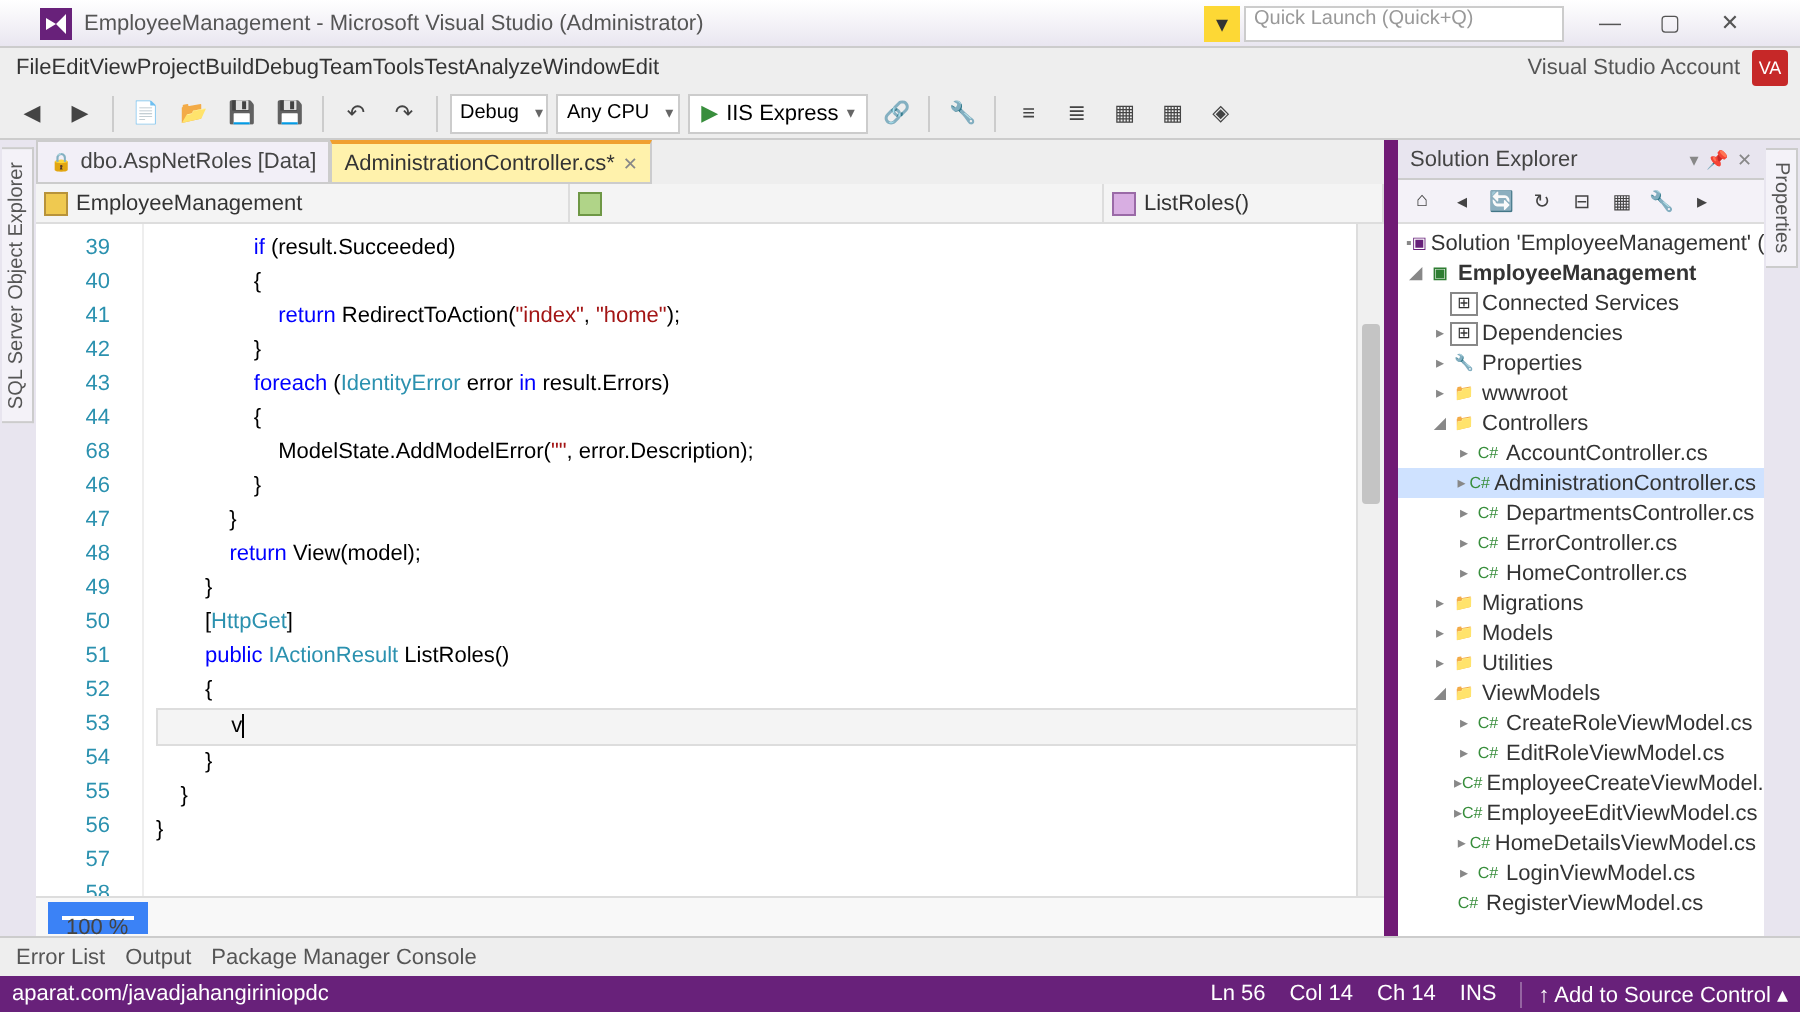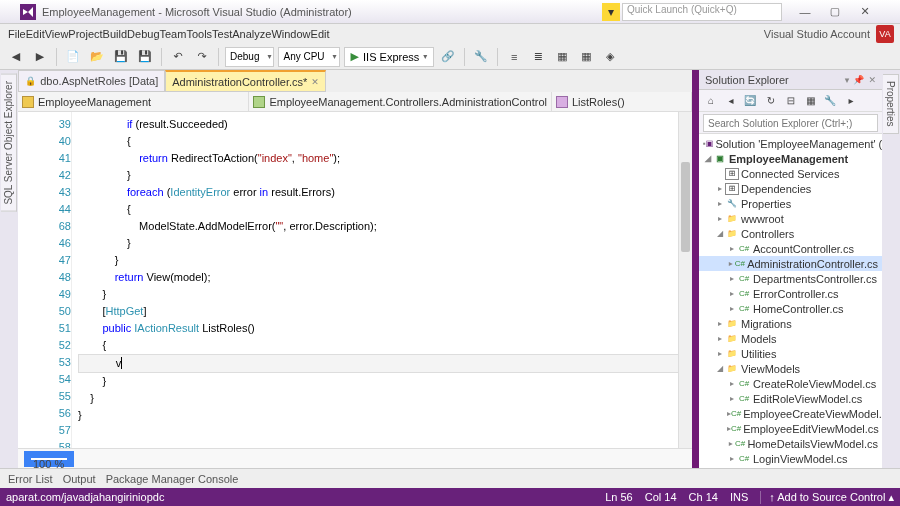--- a/index.html
+++ b/index.html
@@ -32,21 +32,21 @@
 .doctab.inactive { background:#f2eff7; color:#444; }
 .doctab.active { background:#fff2ac; border-top:2px solid #f0a030; color:#333; }
 .doctab .pin { color:#888; font-size:9px; }
 .doctab .close { color:#888; font-size:9px; }
 .navbar { height:20px; background:#f4f4f4; display:flex; border-bottom:1px solid #ddd; }
 .navcell { flex:1; border-right:1px solid #ddd; padding:0 4px; display:flex; align-items:center; gap:4px; font-size:10px; color:#333; }
 .navcell .icn { width:12px; height:12px; background:#efc950; border:1px solid #b8933a; }
 .navcell .icn.cls { background:#b0d488; border-color:#6e9745; }
 .navcell .icn.m { background:#d8aee2; border-color:#9a6aa7; }
 .code-wrap { flex:1; display:flex; overflow:hidden; position:relative; }
-.gutter { width:54px; background:#fff; text-align:right; padding:4px 0 0 0; color:#2b91af; font-family:Consolas,monospace; font-size:12px; line-height:17px; border-right:1px solid #eee; }
+.gutter { width:54px; background:#fff; text-align:right; padding:4px 16px 0 0; color:#2b91af; font-family:Consolas,monospace; font-size:12px; line-height:17px; border-right:1px solid #eee; }
 .code { flex:1; padding:4px 0 0 6px; font-family:Consolas,monospace; font-size:12px; line-height:17px; white-space:pre; color:#000; background:#fff; }
 .code .kw { color:#0000ff; }
 .code .type { color:#2b91af; }
 .code .str { color:#a31515; }
 .code .attr { color:#2b91af; }
 .code .current-line { background:#f4f4f4; display:inline-block; width:calc(100% - 12px); border:1px solid #ddd; }
 .code .cursor { border-left:1px solid #000; animation:blink 1s step-end infinite; }
 @keyframes blink { 50%{border-color:transparent;} }
 .scroll-v { position:absolute; right:0; top:0; bottom:0; width:14px; background:#f0f0f0; border-left:1px solid #ddd; }
 .scroll-thumb { position:absolute; left:2px; right:2px; top:50px; height:90px; background:#c4c4c4; border-radius:2px; }
@@ -162,21 +162,20 @@
           <span class="close">✕</span>
         </div>
       </div>
     <div class="navbar">
       <div class="navcell">
           <span class="icn"></span>
           <span>EmployeeManagement</span>
         </div>
       <div class="navcell">
           <span class="icn cls"></span>
-          <span>EmployeeManagement.Controllers.AdministrationControl</span>
         </div>
       <div class="navcell" style="flex:0 0 140px">
           <span class="icn m"></span>
           <span>ListRoles()</span>
         </div>
     </div>
     <div class="code-wrap">
       <div class="gutter" id="gutter">
           <div>39</div>
           <div>40</div>
@@ -221,23 +220,20 @@
     <div class="sol-toolbar">
       <div class="stbtn">⌂</div>
       <div class="stbtn">◂</div>
       <div class="stbtn">🔄</div>
       <div class="stbtn">↻</div>
       <div class="stbtn">⊟</div>
       <div class="stbtn">▦</div>
       <div class="stbtn">🔧</div>
       <div class="stbtn">▸</div>
     </div>
-    <div class="sol-search">
-      <input placeholder="Search Solution Explorer (Ctrl+;)" style="">
-    </div>
     <div class="tree" id="tree">
         <div class="tnode" style="padding-left: 4px;">
           <span class="tw">▪</span>
           <span class="ico ico-sol" style="font-size: 8px;">▣</span>
           <span>Solution 'EmployeeManagement' (1 pro</span>
         </div>
         <div class="tnode bold" style="padding-left: 4px;">
           <span class="tw">◢</span>
           <span class="ico ico-proj" style="font-size: 8px;">▣</span>
           <span>EmployeeManagement</span>

